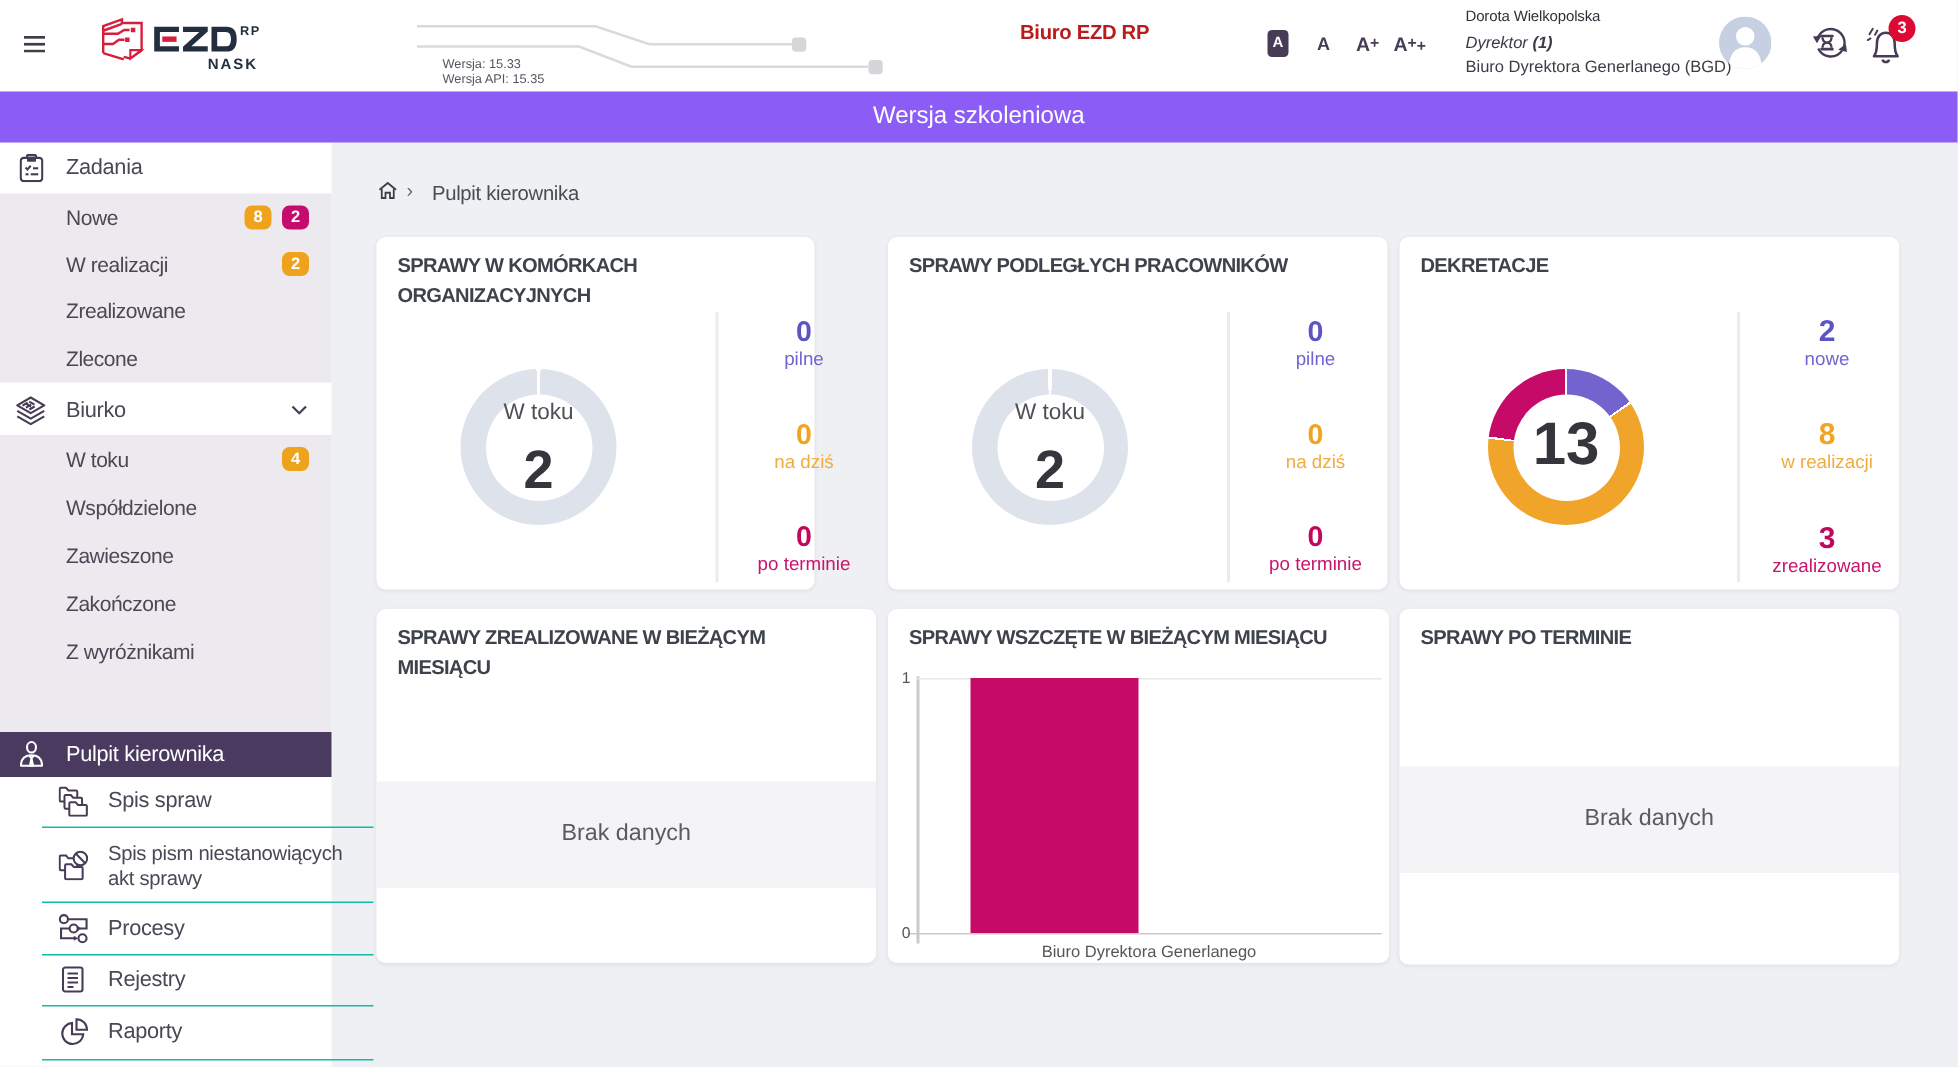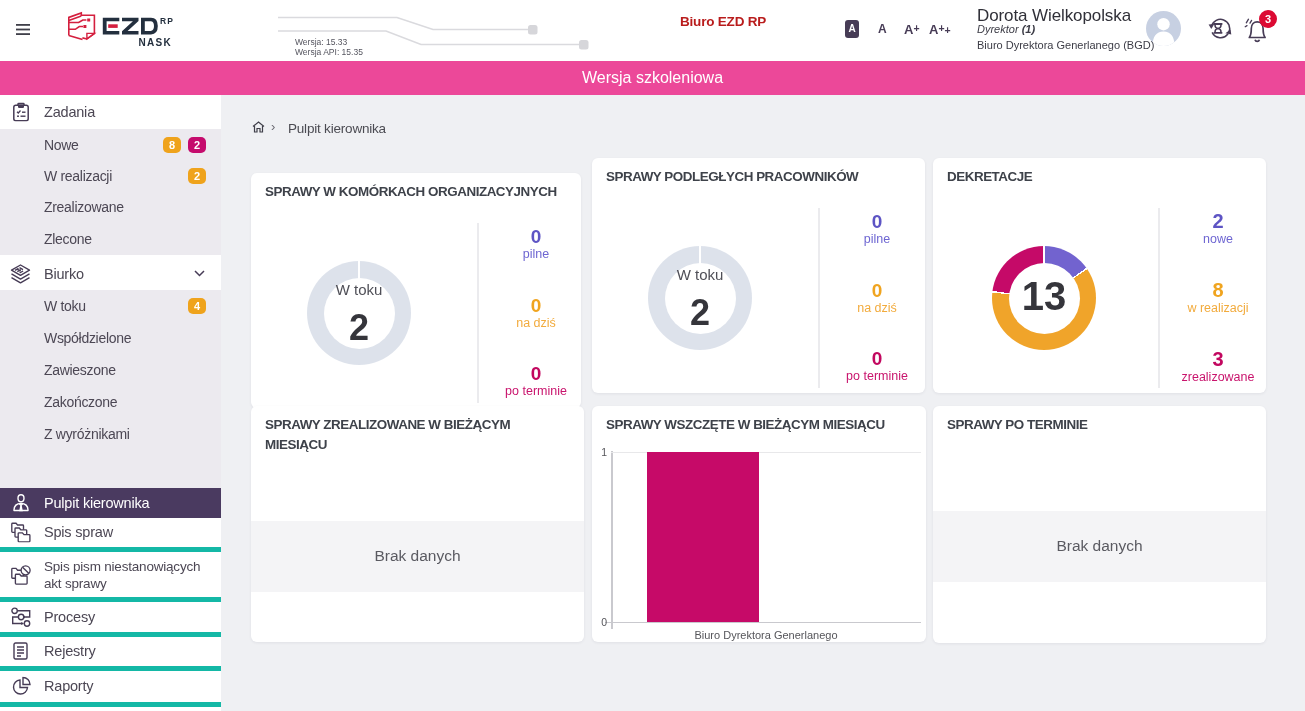--- a/index.html
+++ b/index.html
@@ -1,36 +1,36 @@
 <!DOCTYPE html>
 <html lang="pl"><head>
 <meta charset="utf-8">
 <title>EZD RP</title>
 <style>
   * { margin:0; padding:0; box-sizing:border-box; }
   html,body { width:1305px; height:711px; overflow:hidden; font-family:"Liberation Sans", sans-serif; background:#eff0f3; }
   .abs { position:absolute; }
   
   #header { position:absolute; left:0; top:0; width:1305px; height:61px; background:#ffffff; z-index:5; }
-  #banner { position:absolute; left:0; top:61px; width:1305px; height:34px; background:#ec4899; color:#fff;
+  #banner { position:absolute; left:0; top:61px; width:1305px; height:34px; background:#8b5cf6; color:#fff;
             font-size:16px; text-align:center; line-height:33px; z-index:5; }
   
   #sidebar { position:absolute; left:0; top:95px; width:221px; height:616px; background:#ffffff; z-index:4; }
   .srow { position:absolute; left:0; width:221px; color:#4c4754; font-size:14.5px; letter-spacing:-0.2px; }
   .srow .lbl { position:absolute; left:44px; top:50%; transform:translateY(-50%); white-space:nowrap; }
   .sgroup { position:absolute; left:0; width:221px; background:#eceaef; }
   .sub { position:relative; width:221px; color:#4c4754; font-size:14px; letter-spacing:-0.3px; }
   .sub .lbl { position:absolute; left:44px; top:50%; transform:translateY(-50%); white-space:nowrap; }
   .badges { position:absolute; right:15px; top:50%; transform:translateY(-50%); display:flex; gap:7px; }
   .badge { min-width:18px; height:16px; border-radius:5px; color:#fff; font-size:11px; font-weight:bold;
            line-height:16px; text-align:center; padding:0 5px; }
   .b-or { background:#efa31c; }
   .b-mg { background:#c50b6d; }
   .sel { background:#4a3a60; color:#ffffff; }
-  .bline { border-bottom:5px solid #14b8a6; }
+  .bline { border-bottom:1px solid #14b8a6;margin-left:28px; }
   .sicon { position:absolute; left:11px; top:50%; transform:translateY(-50%); }
   
   #main { position:absolute; left:221px; top:95px; width:1084px; height:616px; background:#eff0f3; }
   .card { position:absolute; background:#fff; border-radius:6px; box-shadow:0 1px 3px rgba(50,50,80,0.08); }
   .ctitle { position:absolute; left:14px; top:9px; right:8px; font-size:13.4px; font-weight:bold; color:#3e424a; letter-spacing:-0.45px; line-height:20.3px;}
   .donut { position:absolute; width:104px; height:104px; border-radius:52px; }
   .donut .hole { position:absolute; left:16.5px; top:16.5px; width:71px; height:71px; border-radius:36px; background:#fff; }
   .dlabel { position:absolute; width:100%; text-align:center; color:#4f4f57; font-size:15px; }
   .dnum { position:absolute; width:100%; text-align:center; color:#35353b; font-size:36px; font-weight:bold; }
   .vdiv { position:absolute; width:2px; background:#ebebee; }
@@ -83,21 +83,21 @@
     <rect x="305" y="28" width="9.5" height="9.5" rx="2.5" fill="#d6d6da"></rect>
   </svg>
   <div class="abs" style="left:295px; top:37px; font-size:8.5px; color:#55555f; line-height:10px;">Wersja: 15.33<br>Wersja API: 15.35</div>
   <div class="abs" style="left:680px; top:14px; font-size:13.5px; letter-spacing:-0.2px; color:#b91c1c;font-weight:bold;">Biuro EZD RP</div>
 
   <div class="abs" style="left:845px; top:20px; width:14px; height:18px; background:#473c56; border-radius:3px; color:#fff; font-size:10px; font-weight:bold; text-align:center; line-height:18px;">A</div>
   <div class="abs" style="left:878px; top:22px; font-size:12px; font-weight:bold; color:#473c56;">A</div>
   <div class="abs" style="left:904px; top:21.5px; font-size:13px; font-weight:bold; color:#473c56;">A<span style="font-size:10.5px; vertical-align:2px;">+</span></div>
   <div class="abs" style="left:929px; top:21.5px; font-size:13px; font-weight:bold; color:#473c56;">A<span style="font-size:10.5px; vertical-align:2px;">+</span><span style="font-size:10.5px;">+</span></div>
 
-  <div class="abs" style="left:977px; top:6px; font-size:17px; letter-spacing:-0.1px; color:#303038;">Dorota Wielkopolska</div>
+  <div class="abs" style="left:977px; top:6px; font-size:10px; letter-spacing:-0.1px; color:#303038;">Dorota Wielkopolska</div>
   <div class="abs" style="left:977px; top:23px; font-size:11px; color:#3c3c46;font-style:italic;">Dyrektor <b>(1)</b></div>
   <div class="abs" style="left:977px; top:39px; font-size:11px; color:#3c3c46;">Biuro Dyrektora Generlanego (BGD)</div>
 
   <svg class="abs" style="left:1146px; top:11px;" width="35" height="35" viewBox="0 0 35 35">
     <defs>
         <clipPath id="avc">
           <circle cx="17.5" cy="17.5" r="17.5"></circle>
         </clipPath>
       </defs>
     <circle cx="17.5" cy="17.5" r="17.5" fill="#c7d0e2"></circle>
@@ -273,21 +273,21 @@
 
   <svg class="abs" style="left:31px; top:26px;" width="13" height="12" viewBox="0 0 13 12">
     <g fill="none" stroke="#3f3f49" stroke-width="1.2">
       <path d="M1 5.5 L6.5 1 L12 5.5"></path>
       <path d="M2.5 5 V11 H5 V7.5 H8 V11 H10.5 V5"></path>
     </g>
   </svg>
   <div class="abs" style="left:50px; top:24px; font-size:13px; color:#6a6a72;">›</div>
   <div class="abs" style="left:67px; top:26px; font-size:13.5px; letter-spacing:-0.2px; color:#4b4b52;">Pulpit kierownika</div>
 
-  <div class="card" style="left:30px; top:78px; width:330px; height:235px;">
+  <div class="card" style="left:30px; top:63px; width:292px; height:235px;">
     <div class="ctitle">SPRAWY W KOMÓRKACH ORGANIZACYJNYCH</div>
     <div class="donut" style="left:56px; top:88px; background:conic-gradient(#fff 0 1.5deg, #dde2eb 1.5deg 358.5deg, #fff 358.5deg);">
       <div class="hole"></div>
       <div class="dlabel" style="top:20px;">W toku</div>
       <div class="dnum" style="top:46px;">2</div>
     </div>
     <div class="vdiv" style="left:226px; top:50px; height:180px;"></div>
     <div class="stat c-pu" style="left:285px; top:54px;">
         <div class="n">0</div>
         <div class="t">pilne</div>

